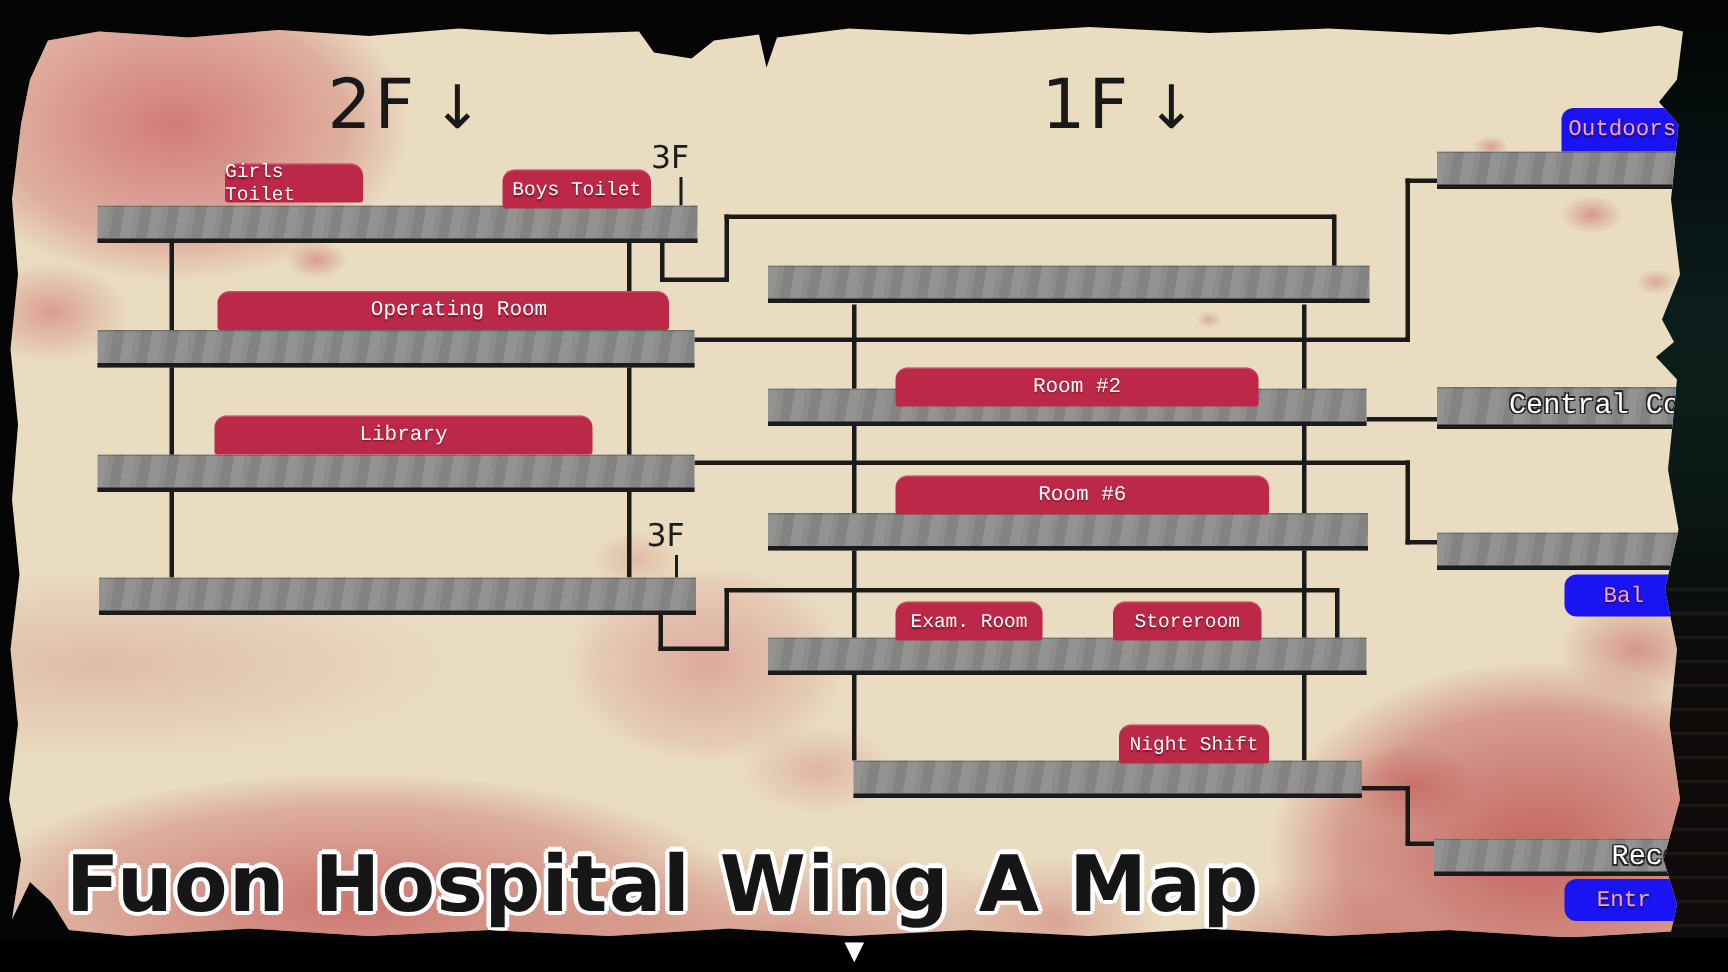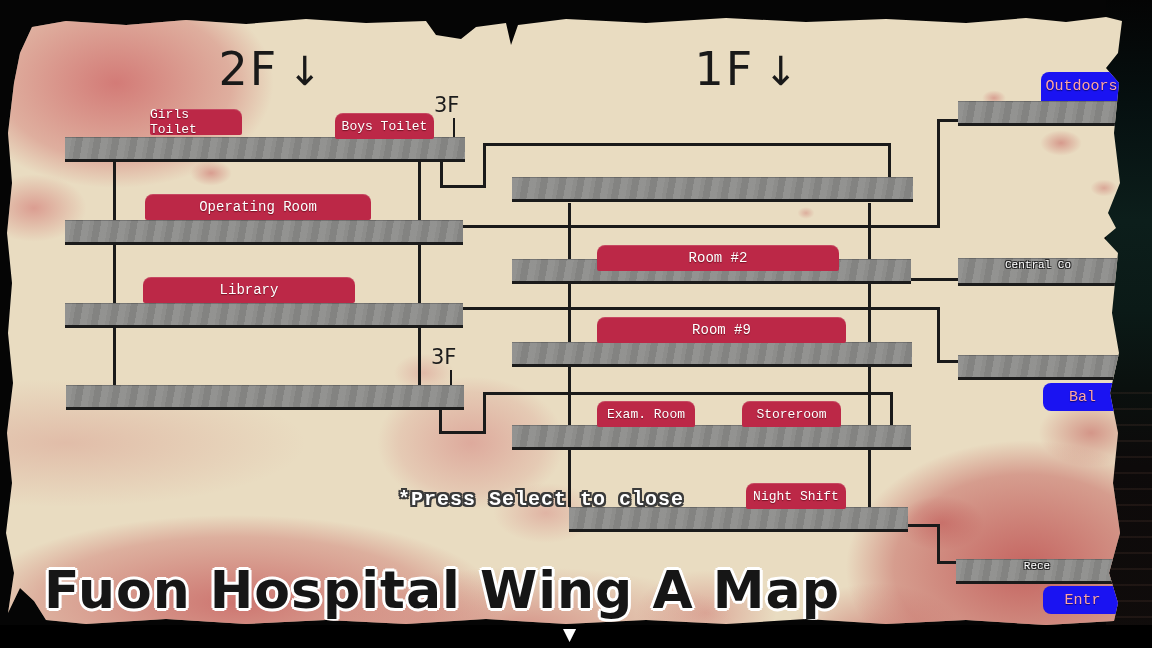--- a/index.html
+++ b/index.html
@@ -30,21 +30,21 @@
       radial-gradient(ellipse 16px 10px at 1098px 175px, rgba(195,88,88,.4), rgba(195,88,88,0) 85%),
       radial-gradient(ellipse 10px 7px at 800px 200px, rgba(195,88,88,.35), rgba(195,88,88,0) 85%),
       radial-gradient(ellipse 300px 80px at 60px 430px, rgba(200,95,95,.25), rgba(200,95,95,0) 80%);
     clip-path:polygon(26px 14px,60px 8px,120px 12px,180px 7px,240px 11px,300px 6px,360px 10px,420px 8px,430px 22px,455px 26px,470px 14px,500px 10px,505px 32px,512px 12px,560px 6px,640px 10px,720px 5px,800px 9px,880px 6px,960px 10px,1020px 5px,1060px 9px,1100px 4px,1116px 8px,1112px 40px,1100px 55px,1113px 70px,1108px 120px,1114px 170px,1102px 200px,1110px 215px,1098px 225px,1112px 240px,1106px 300px,1113px 340px,1104px 380px,1112px 420px,1107px 470px,1114px 520px,1103px 560px,1112px 590px,1108px 608px,1040px 612px,960px 607px,880px 611px,800px 606px,720px 611px,640px 607px,560px 611px,480px 606px,400px 611px,320px 607px,240px 611px,160px 606px,80px 611px,40px 607px,28px 588px,14px 575px,2px 600px,8px 560px,0px 520px,6px 470px,1px 420px,7px 370px,2px 320px,6px 270px,1px 220px,6px 170px,2px 120px,8px 70px,14px 40px);}
   
   .ln{position:absolute;background:var(--line,#1a1a1a);}
   
   .bar{position:absolute;height:22px;background-color:var(--corridor,#8d8d8b);
     background-image:repeating-linear-gradient(100deg,rgba(255,255,255,.05) 0 7px,rgba(0,0,0,0) 7px 11px,rgba(0,0,0,.07) 11px 18px);
     border-bottom:3px solid #1b1b1b;box-shadow:inset 0 1px 0 rgba(0,0,0,.2);}
-  .bar-caption{position:absolute;right:2px;top:1px;width:100%;text-align:center;color:#fff;font-size:11px;
+  .bar-caption{position:absolute;right:2px;top:1px;width:100%;text-align:right;color:#fff;font-size:19px;
     text-shadow:1px 1px 0 #222,-1px 1px 0 #222,1px -1px 0 #222,-1px -1px 0 #222;}
   
   .rlabel{position:absolute;height:26px;background:var(--room-bg,#bc2847);border-radius:8px 8px 2px 2px;
     display:flex;align-items:center;justify-content:center;color:#fff;font-size:13px;
     text-shadow:0 1px 1px rgba(60,0,10,.55);box-shadow:inset 0 1px 0 rgba(255,255,255,.15);}
   .rlabel.wide{font-size:14px;}
   
   .blabel{position:absolute;height:28px;background:var(--exit-bg,#1a13f2);display:flex;align-items:center;justify-content:center;
     color:#fca5a5;font-size:15px;text-shadow:0 1px 1px rgba(0,0,40,.6);}
   .blabel.topround{border-radius:8px 8px 0 0;}
@@ -114,37 +114,36 @@
     <div class="bar" style="left:952px;top:245px;width:164px;height:25px;">
       <span class="bar-caption">Central Co</span>
     </div>
     <div class="bar" style="left:952px;top:342px;width:164px;"></div>
     <div class="bar" style="left:950px;top:546px;width:166px;">
       <span class="bar-caption">Rece</span>
     </div>
 
     <div class="rlabel" style="left:144px;top:96px;width:92px;">Girls Toilet</div>
     <div class="rlabel" style="left:285px;top:100px;width:99px;margin-left:44px;">Boys Toilet</div>
-    <div class="rlabel wide" style="left:139px;top:181px;width:226px;">Operating Room</div>
-    <div class="rlabel wide" style="left:137px;top:264px;width:212px;">Library</div>
+    <div class="rlabel wide" style="left:139px;top:181px;width:280px;padding-left:21px;">Operating Room</div>
+    <div class="rlabel wide" style="left:137px;top:264px;width:252px;">Library</div>
     <div class="rlabel wide" style="left:591px;top:232px;width:242px;">Room #2</div>
-    <div class="rlabel wide" style="left:591px;top:304px;width:249px;">Room #9</div>
+    <div class="rlabel wide" style="left:591px;top:304px;width:249px;">Room #6</div>
     <div class="rlabel" style="left:591px;top:388px;width:98px;">Exam. Room</div>
     <div class="rlabel" style="left:736px;top:388px;width:99px;">Storeroom</div>
     <div class="rlabel" style="left:740px;top:470px;width:100px;">Night Shift</div>
 
     <div class="blabel topround" style="left:1035px;top:59px;width:81px;height:29px;">Outdoors</div>
     <div class="blabel leftround" style="left:1037px;top:370px;width:79px;">Bal</div>
     <div class="blabel leftround" style="left:1037px;top:573px;width:79px;">Entr</div>
 
     <div class="floor-heading" style="left:180px;top:33px;"><span>2F</span><span class="arrow">↓</span></div>
     <div class="floor-heading" style="left:656px;top:33px;"><span>1F</span><span class="arrow">↓</span></div>
     <div class="stair" style="left:428px;top:82px;">3F</div>
     <div class="stair" style="left:425px;top:334px;">3F</div>
 
-    <div class="hint">*Press Select to close</div>
     <div class="map-title">Fuon Hospital Wing A Map</div>
   </div>
 
   <div class="bottom-bar">
     <span class="scroll-arrow">▼</span>
   </div>
 </div>
 
 </body></html>

